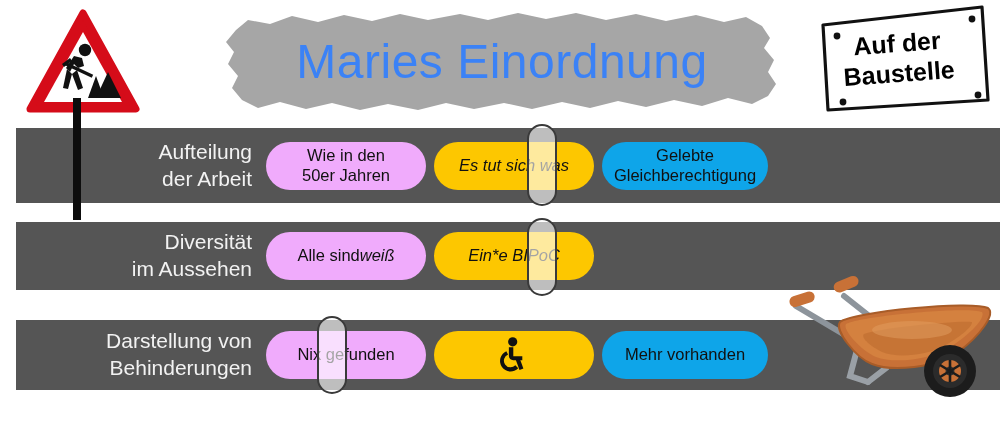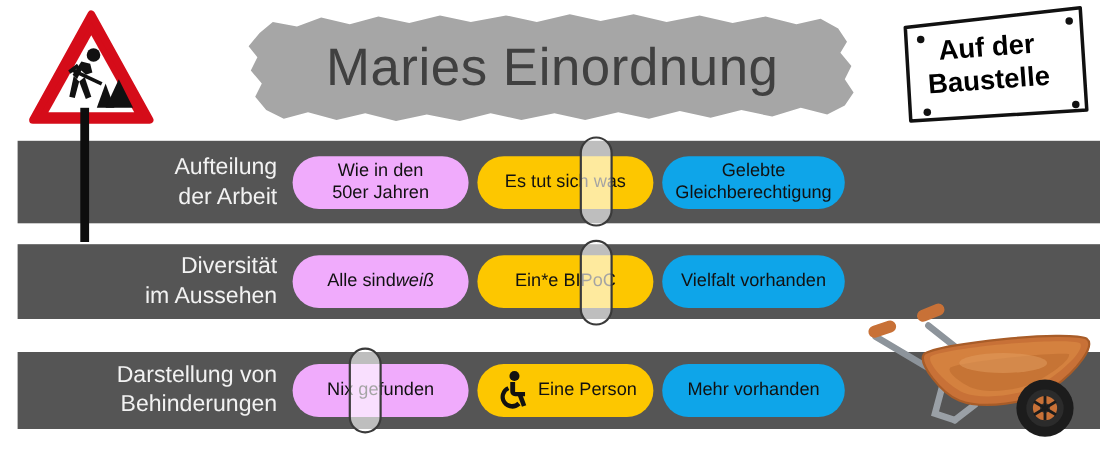--- a/index.html
+++ b/index.html
@@ -36,21 +36,21 @@
   .title-text {
     position: absolute;
     left: 0;
     top: 0;
     width: 100%;
     height: 100%;
     display: flex;
     align-items: center;
     justify-content: center;
     font-size: 48px;
-    color: #404040;
+    color: #3b82f6;
     letter-spacing: 0.5px;
     white-space: nowrap;
     padding-bottom: 2px;
     box-sizing: border-box;
   }
 
   
   .road-sign {
     position: absolute;
     left: 22px;
@@ -109,21 +109,21 @@
     align-items: center;
     justify-content: center;
     text-align: center;
     color: #111111;
     font-size: 16.5px;
     line-height: 1.2;
     box-sizing: border-box;
     padding: 0 10px;
   }
   .pill.red    { background: #f0abfc; }
-  .pill.yellow { background: #fdc700; }
+  .pill.yellow { background: #fdc700; font-style: italic; }
   .pill.green  { background: #0ea5e9; }
   .pill em { }
 
   .wheelchair-icon {
     flex: 0 0 auto;
     margin-right: 6px;
     display: block;
   }
 
   
@@ -240,42 +240,38 @@
       <div>Diversität</div>
       <div>im Aussehen</div>
     </div>
     <div class="pill red" style="width:160px;height:48px;">
       <span>Alle sind </span>
         <em>weiß</em>
     </div>
     <div class="pill yellow" style="width:160px;height:48px;margin-left:8px;">
       <span>Ein*e BIPoC</span>
     </div>
-    <div class="pill green" style="width:166px;height:48px;margin-left:8px;">
-      <span>Vielfalt vorhanden</span>
-    </div>
   </div>
   <div class="marker" style="left:527px; top:218px; height:78px;"></div>
 
   <div class="row" style="top:320px; height:70px;">
     <div class="row-label">
       <div>Darstellung von</div>
       <div>Behinderungen</div>
     </div>
     <div class="pill red" style="width:160px;height:48px;">
       <span>Nix gefunden</span>
     </div>
     <div class="pill yellow" style="width:160px;height:48px;margin-left:8px;">
       <svg class="wheelchair-icon" viewBox="0 0 40 44" width="34" height="38">
         <circle cx="22" cy="6.5" r="5.4" fill="#111111"></circle>
         <path d="M17.5 13 h5.2 v10.5 h10.6 v4.6 h-10.6 c-2.9,0 -5.2,-2.3 -5.2,-5.2 Z" fill="#111111"></path>
         <path d="M30.2 26 l4.4 11.8 l-4.6 1.7 l-4.4 -11.8 Z" fill="#111111"></path>
         <path d="M14.5 17.5 a12.5 12.5 0 1 0 14 20.2 l-3.4 -3.6 a7.8 7.8 0 1 1 -8.6 -12.6 Z" fill="#111111"></path>
       </svg>
-      <span>Eine Person</span>
     </div>
     <div class="pill green" style="width:166px;height:48px;margin-left:8px;text-align:right;">
       <span>Mehr vorhanden</span>
     </div>
   </div>
   <div class="marker" style="left:317px; top:316px; height:78px;"></div>
 
   <div class="wheelbarrow">
     <svg viewBox="0 0 218 128" width="218" height="128">
 

